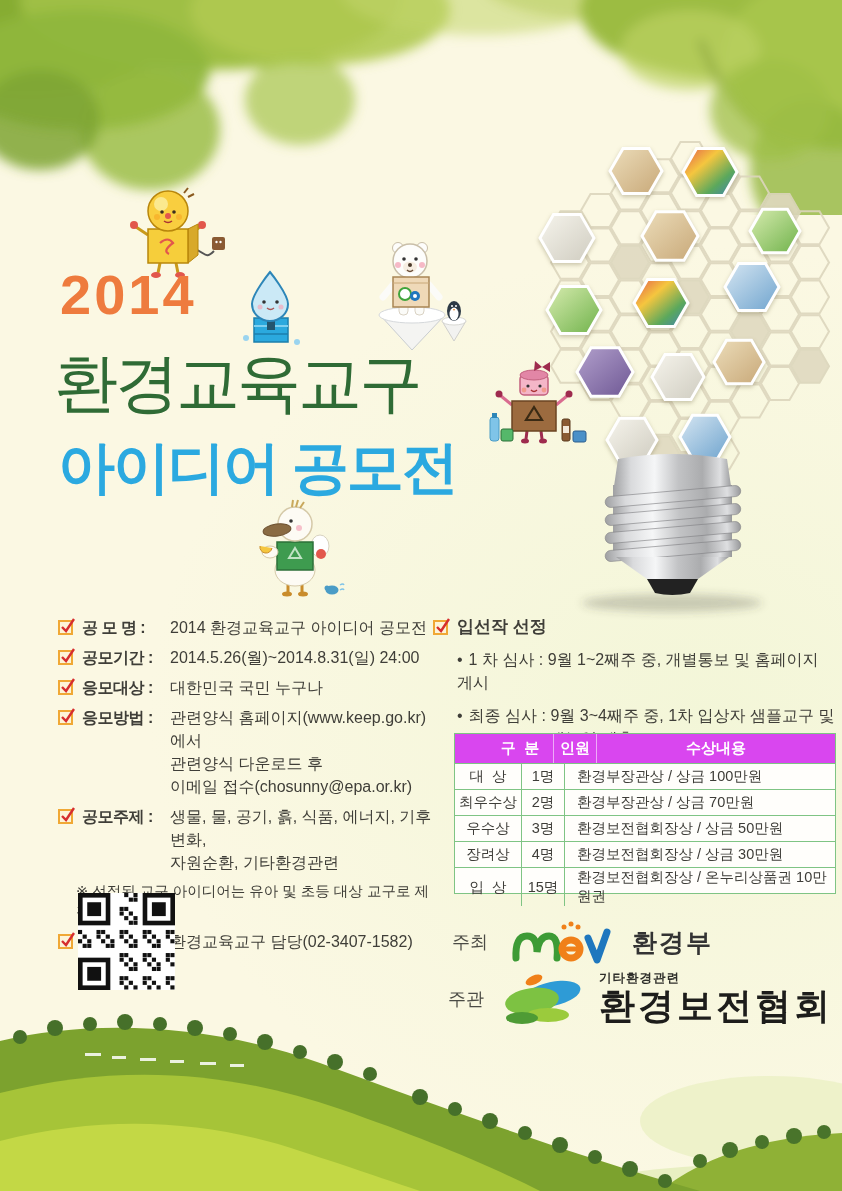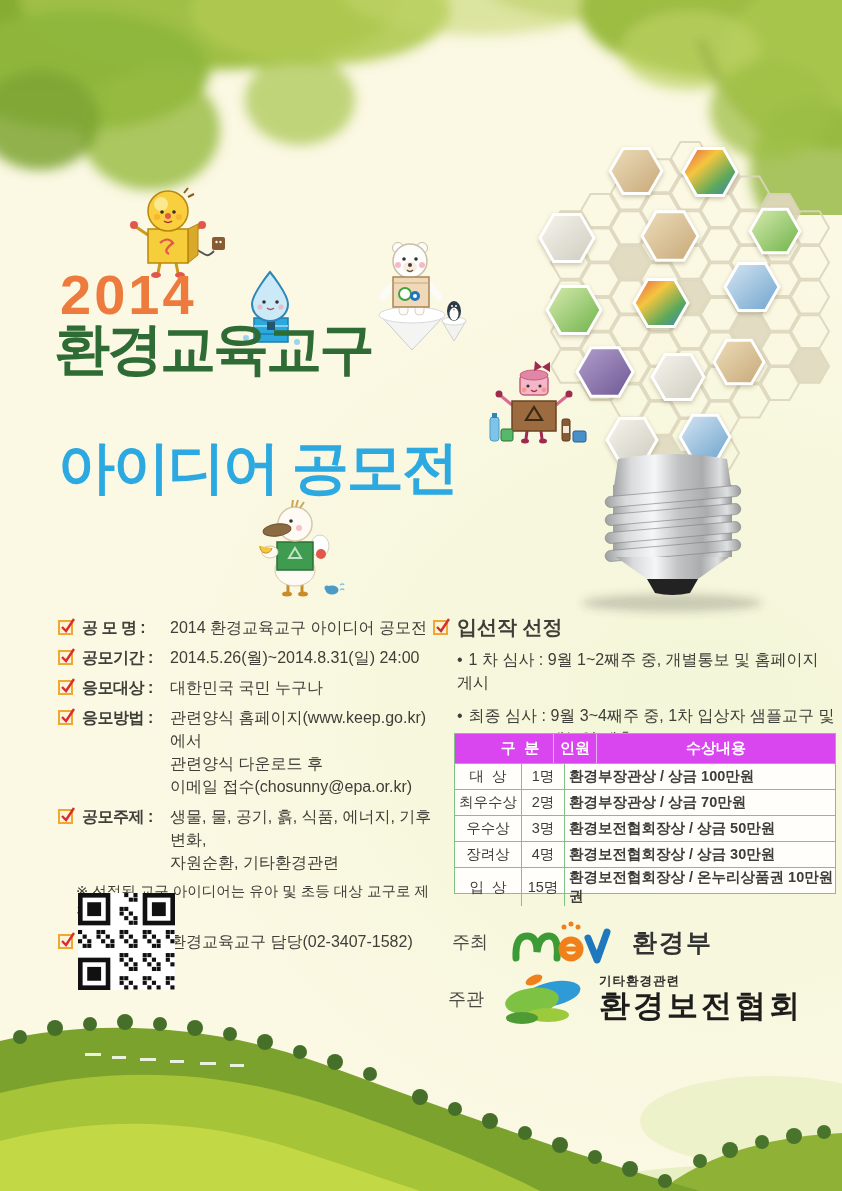--- a/index.html
+++ b/index.html
@@ -4,56 +4,56 @@
 <style>
   html,body{margin:0;padding:0;}
   body{font-family:"Liberation Sans","DejaVu Sans",sans-serif;}
   .poster{position:relative;width:842px;height:1191px;overflow:hidden;
     background:radial-gradient(900px 760px at 84% 60%, #F3F6D8 0%, rgba(243,246,216,0) 62%), #FBF8E3;}
   svg{display:block;}
   .abs{position:absolute;}
 
   
   .year{position:absolute;left:60px;top:262px;font-size:56px;font-weight:bold;color:#EE7B3E;letter-spacing:3px;}
-  .t1{position:absolute;left:54px;top:312px;font-size:56px;font-weight:bold;color:#2F6B35;letter-spacing:-3px;}
+  .t1{position:absolute;left:54px;top:340px;font-size:64px;font-weight:normal;color:#2F6B35;letter-spacing:-3px;}
   .t2{position:absolute;left:58px;top:430px;font-size:57px;font-weight:bold;color:#2BA9E0;letter-spacing:-2px;}
 
   
   .info{position:absolute;left:58px;top:616px;width:376px;font-size:16px;color:#3F3E38;}
   .item{display:flex;margin-bottom:7px;}
   .chk{width:17px;height:17px;margin:2px 7px 0 0;flex:none;}
   .lbl{font-weight:bold;width:88px;flex:none;letter-spacing:-0.5px;line-height:23px;}
   .val{flex:1;}
   .ln{display:block;line-height:23px;}
   .note{margin:0 0 7px 18px;font-size:14.5px;line-height:21px;color:#3F3E38;}
 
   
   .sel{position:absolute;left:433px;top:616px;width:404px;font-size:16px;color:#3F3E38;}
-  .sel-head{display:flex;font-weight:bold;font-size:20px;line-height:22px;}
+  .sel-head{display:flex;font-weight:bold;font-size:17px;line-height:22px;}
   .bullet{margin:10px 0 0 24px;line-height:23px;}
   .dot{margin-right:6px;}
   .cont{padding-left:92px;}
 
   
   .awards{position:absolute;left:454px;top:733px;width:382px;background:#FFFEFB;border:1px solid #7FC484;box-sizing:border-box;}
   .ahead{display:grid;grid-template-columns:66px 43px 1fr;background:#d946ef;color:#fff;font-weight:bold;font-size:15px;height:29px;padding-left:32px;}
   .arow{display:grid;grid-template-columns:66px 43px 1fr;height:25px;font-size:14.5px;color:#3E3D38;border-top:1px solid #7FC484;}
   .cell{display:flex;align-items:center;justify-content:center;height:100%;box-sizing:border-box;}
   .cell+.cell{border-left:1px solid #7FC484;}
   .ahead .cell+.cell{border-left:1px solid rgba(255,255,255,.55);}
-  .cell.prize{justify-content:flex-start;padding-left:4px;font-weight:bold;}
+  .cell.prize{justify-content:flex-start;padding-left:12px;}
 
   
   .host{position:absolute;left:452px;top:918px;display:flex;align-items:center;gap:20px;}
   .host-label,.org-label{font-size:18px;color:#4A4A44;}
   .host-name{font-size:25px;font-weight:bold;color:#333;letter-spacing:2px;}
   .org{position:absolute;left:448px;top:968px;display:flex;align-items:center;gap:10px;}
   .org-text{display:flex;flex-direction:column;line-height:1.15;}
   .org-sub{font-size:12.5px;font-weight:bold;color:#2E2E2A;letter-spacing:1px;}
-  .org-name{font-size:31px;font-weight:bold;color:#1D1D1B;letter-spacing:3px;}
+  .org-name{font-size:36px;font-weight:bold;color:#1D1D1B;letter-spacing:3px;}
 
   #qr{position:absolute;left:78px;top:893px;background:#fff;}
   .phex{filter:drop-shadow(0 2px 2px rgba(90,80,40,.3));}
 </style>
 </head>
 <body>
 
 <div class="poster">
 
   <svg class="abs" style="left:0;top:0" width="842" height="215">

